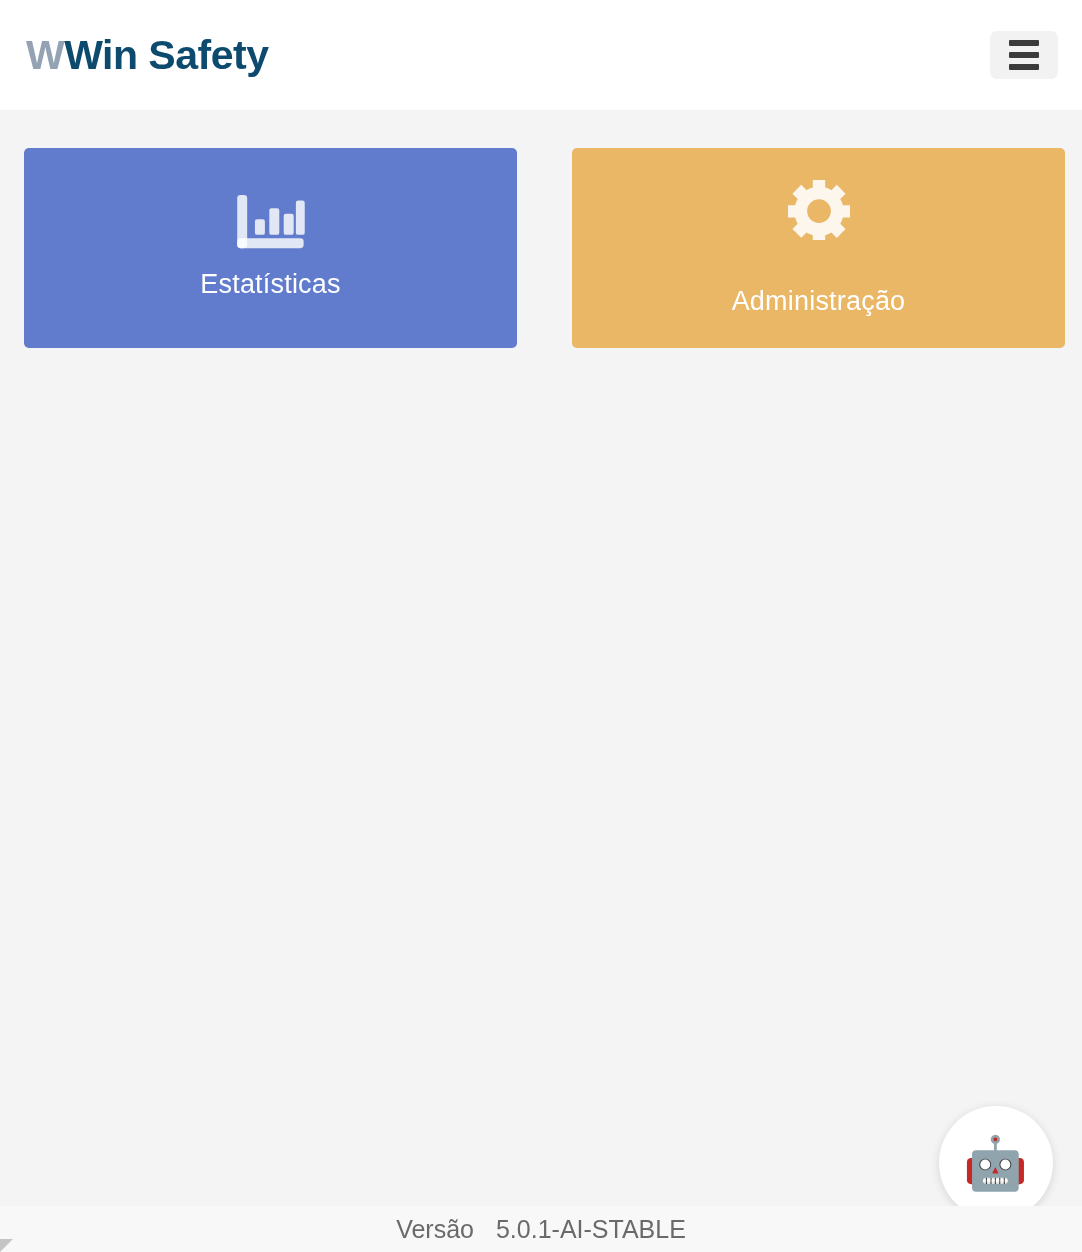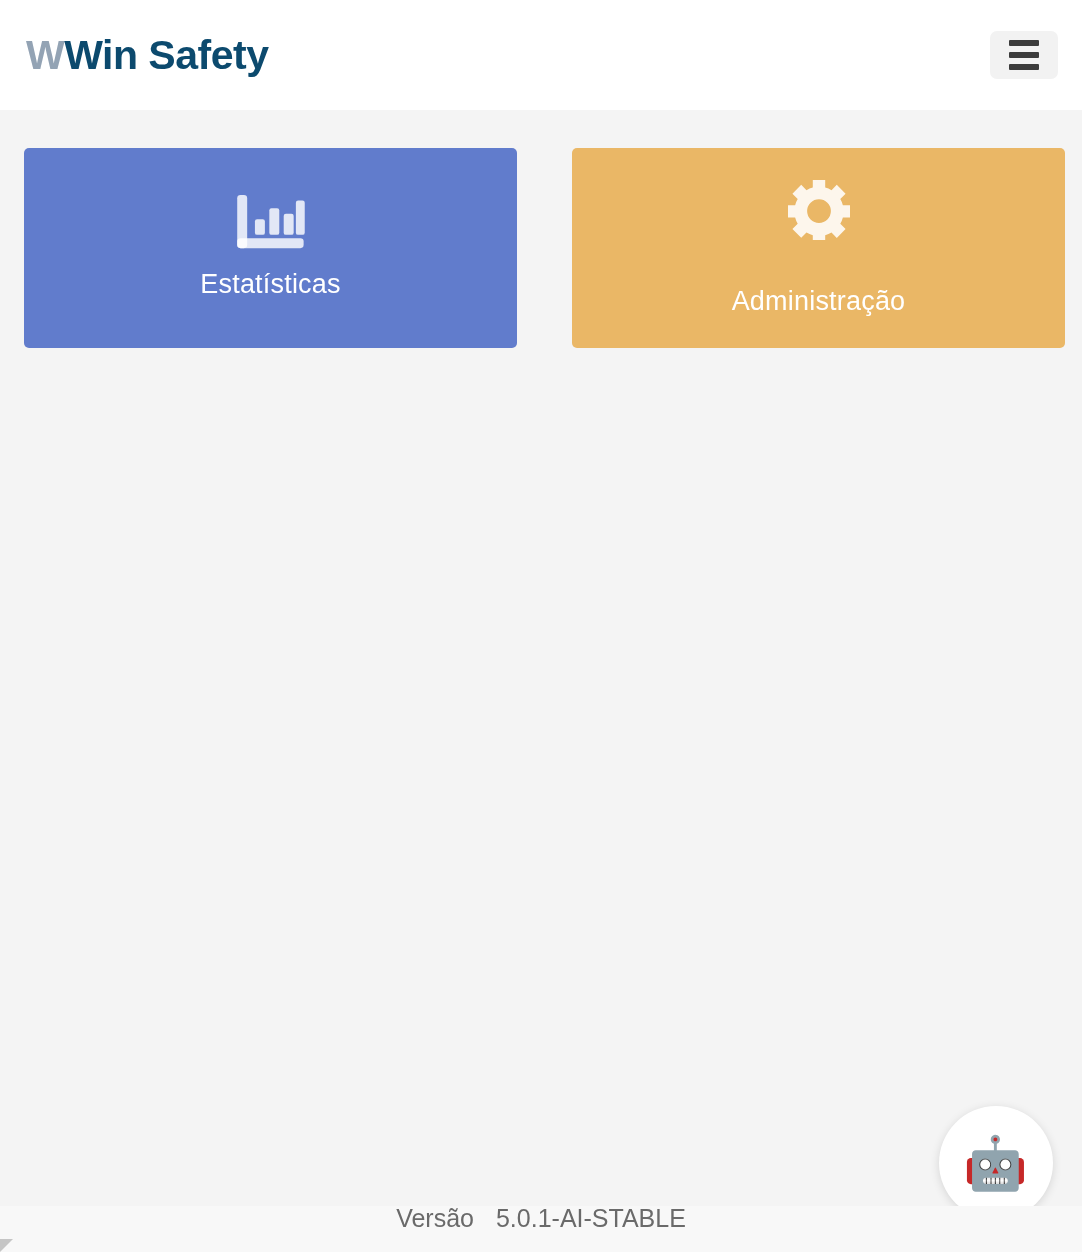--- a/index.html
+++ b/index.html
@@ -142,21 +142,21 @@
 
   
   .app-footer {
     position: absolute;
     left: 0;
     bottom: 0;
     width: 1082px;
     height: 46px;
     background: #f8f8f8;
     display: flex;
-    align-items: flex-start;
+    align-items: center;
     justify-content: center;
     gap: 22px;
   }
   .app-footer .footer-text {
     color: #6a6a6a;
     font-size: 25px;
     line-height: 1;
     white-space: nowrap;
   }
 

